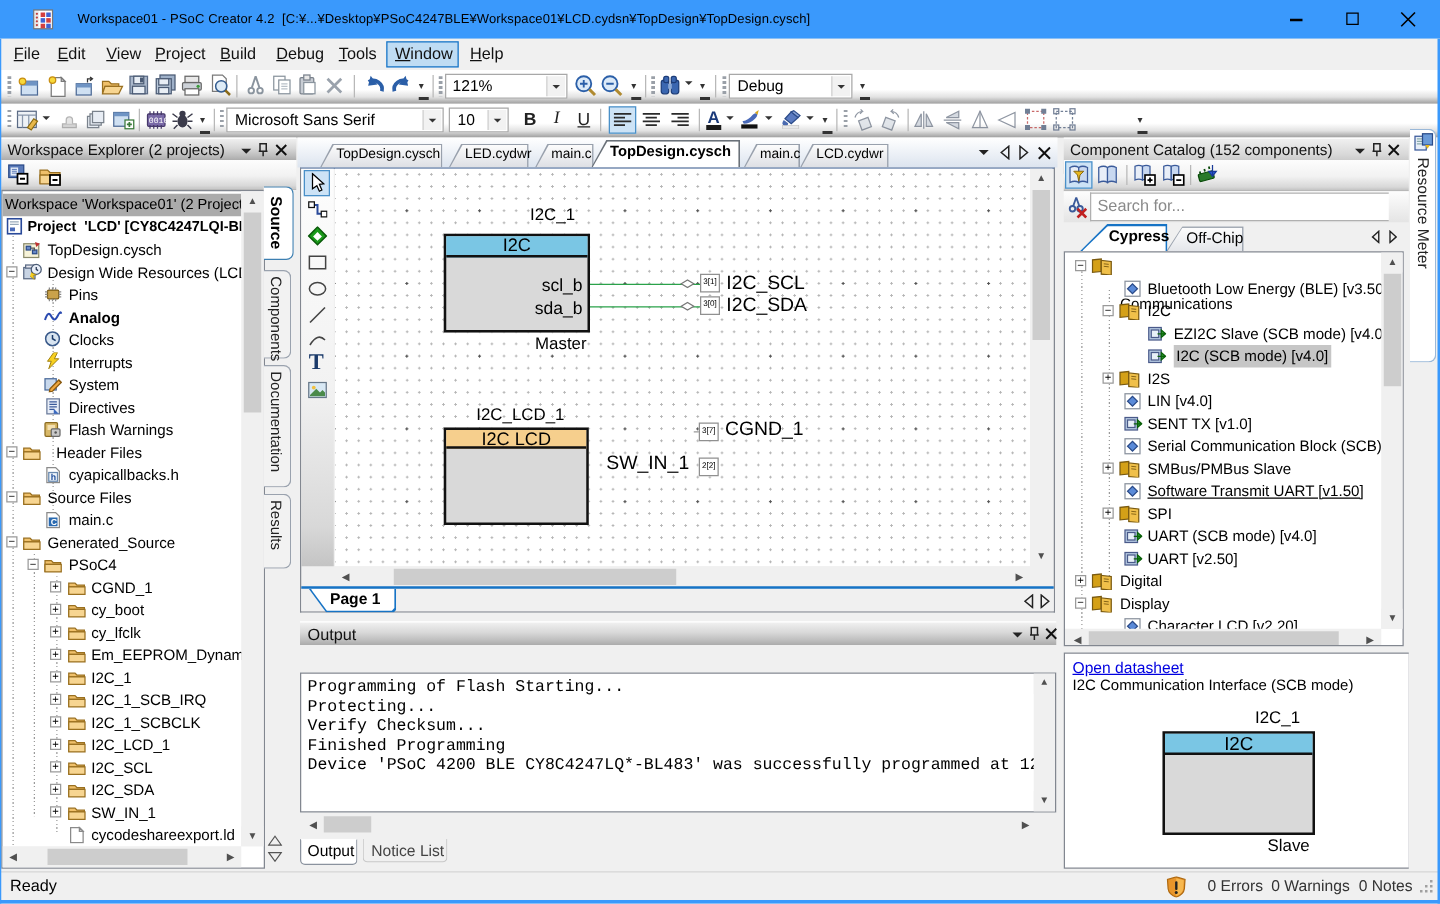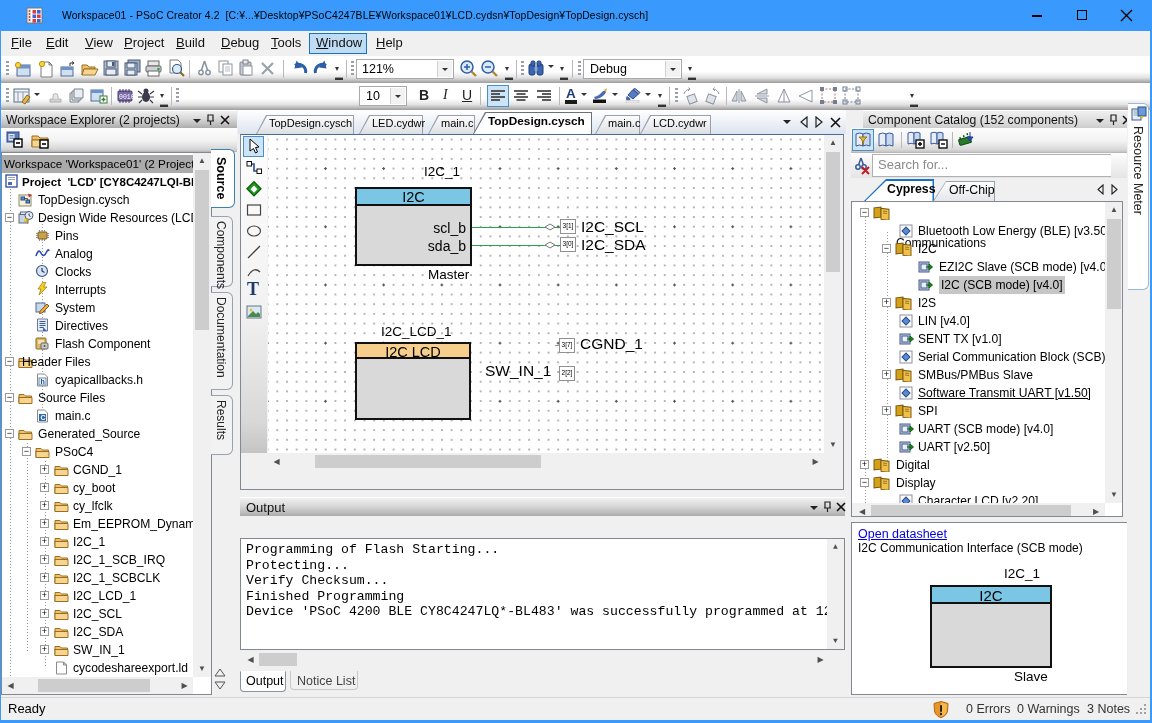--- a/index.html
+++ b/index.html
@@ -211,20 +211,24 @@
  <svg class="abs" style="left:137px;top:3px" width="18" height="19">
       <ellipse cx="9" cy="11" rx="4" ry="5" fill="#3a3a4a"></ellipse>
       <circle cx="9" cy="5" r="2.5" fill="#3a3a4a"></circle>
       <g stroke="#3a3a4a" stroke-width="1.2" fill="none">
         <path d="M5 8 L1 5 M5 11 H1 M5 14 L2 17 M13 8 L17 5 M13 11 h4 M13 14 l3 3"></path>
       </g>
     </svg>
  <div class="ovf" style="left:160px;top:8px;">▾<br>▬</div>
  <div class="sep" style="left:171px;"></div>
  <div class="grip" style="left:176px;"></div>
+ <div class="combo" style="left:181px;top:3px;width:174px;height:20px;">
+      <span style="position:absolute;left:6px;top:2px;">Microsoft Sans Serif</span>
+      <span class="arr"></span>
+    </div>
  <div class="combo" style="left:359px;top:3px;width:48px;height:20px;">
       <span style="position:absolute;left:6px;top:2px;">10</span>
       <span class="arr"></span>
     </div>
  <div class="abs" style="left:419px;top:4px;font-size:14px;font-weight:bold;color:#222;">B</div>
  <div class="abs" style="left:443px;top:4px;font-size:14px;font-style:italic;font-family:'Liberation Serif',serif;color:#222;">I</div>
  <div class="abs" style="left:462px;top:4px;font-size:14px;text-decoration:underline;color:#222;">U</div>
  <div class="sep" style="left:480px;"></div>
  <div class="abs" style="left:487px;top:2px;width:22px;height:22px;border:1px solid #4a90c8;background:#cde3f6;"></div>
  <svg class="abs" style="left:491px;top:7px" width="15" height="13">
@@ -376,21 +380,21 @@
             <g stroke="#8a8a8a">
               <path d="M4.5 3 v-2 M7 3 v-2 M9.5 3 v-2 M4.5 10 v2 M7 10 v2 M9.5 10 v2 M3 4.5 h-2 M3 6.5 h-2 M3 8.5 h-2 M12 4.5 h2 M12 6.5 h2 M12 8.5 h2"></path>
             </g>
           </svg>
           <span class="abs nw" style="left:53px;">Pins</span>
         </div>
    <div class="trow" style="left:0;top:92px;width:191px;">
           <svg class="abs" style="left:33px;top:2px" width="15" height="12">
             <path d="M1 9 Q3.5 1 6 6 T11 6 T14 4" fill="none" stroke="#2a4ab0" stroke-width="1.6"></path>
           </svg>
-          <span class="abs nw" style="left:53px;">Analog</span>
+          <span class="abs nw" style="left:53px;font-weight:bold;">Analog</span>
         </div>
    <div class="trow" style="left:0;top:110px;width:191px;">
           <svg class="abs" style="left:33px;top:1px" width="14" height="14">
             <circle cx="7" cy="7" r="5.5" fill="#d8e4f0" stroke="#3a5a8a" stroke-width="1.2"></circle>
             <path d="M7 4 v3 l2.5 1.5" stroke="#1a3a6a" fill="none" stroke-width="1.2"></path>
           </svg>
           <span class="abs nw" style="left:53px;">Clocks</span>
         </div>
    <div class="trow" style="left:0;top:128px;width:191px;">
           <svg class="abs" style="left:34px;top:1px" width="13" height="14">
@@ -414,29 +418,29 @@
           </svg>
           <span class="abs nw" style="left:53px;">Directives</span>
         </div>
    <div class="trow" style="left:0;top:182px;width:191px;">
           <svg class="abs" style="left:33px;top:1px" width="14" height="14">
             <rect x="1" y="2" width="10" height="11" rx="1" fill="#d8b868" stroke="#8a6a20"></rect>
             <rect x="3" y="4" width="6" height="4" fill="#f4e0b0"></rect>
             <rect x="6" y="7" width="7" height="6" rx="1" fill="#c8c8c8" stroke="#686868"></rect>
             <circle cx="9.5" cy="10" r="1" fill="#555"></circle>
           </svg>
-          <span class="abs nw" style="left:53px;">Flash Component</span>
+          <span class="abs nw" style="left:53px;">Flash Warnings</span>
         </div>
    <div class="trow" style="left:0;top:200px;width:191px;">
           <span class="tg" style="left:3px;">−</span>
           <svg class="abs" style="left:16px;top:2px" width="15" height="14">
             <path d="M1 12.5 L1 3.5 h5 l1.5 1.5 h6 v1.5 h-13" fill="#f0c06a" stroke="#9a7020"></path>
             <path d="M1 6.5 h13 v6 h-13 z" fill="#f7d591" stroke="#9a7020"></path>
           </svg>
-          <span class="abs nw" style="left:20px;">Header Files</span>
+          <span class="abs nw" style="left:43px;">Header Files</span>
         </div>
    <div class="trow" style="left:0;top:218px;width:191px;">
           <svg class="abs" style="left:34px;top:2px" width="13" height="14">
             <path d="M1.5 1 h7 l3 3 v9 h-10 z" fill="#fff" stroke="#8a8a8a"></path>
             <rect x="3" y="5" width="7" height="7" fill="#eef4fa" stroke="#6a8ab0"></rect>
             <text x="4.5" y="11" font-size="7" fill="#1a4a9a" font-weight="bold" font-family="Liberation Sans">h</text>
           </svg>
           <span class="abs nw" style="left:53px;">cyapicallbacks.h</span>
         </div>
    <div class="trow" style="left:0;top:236px;width:191px;">
@@ -697,20 +701,31 @@
   <div class="vscroll" style="left:583px;top:0;width:18px;height:318px;background:#f0f0f0;">
    <div class="varr" style="top:0;">▲</div>
    <div class="thumb" style="left:2px;right:2px;top:17px;height:120px;"></div>
    <div class="varr" style="top:302px;">▼</div>
   </div>
   <div class="abs" style="left:27px;top:318px;width:556px;height:16px;background:#f0f0f0;">
    <div class="abs" style="left:0;top:0;width:17px;height:17px;color:#505050;font-size:8px;text-align:center;line-height:17px;">◀</div>
    <div class="thumb" style="left:47px;top:2px;height:13px;width:226px;"></div>
    <div class="abs" style="left:539px;top:0;width:17px;height:17px;color:#505050;font-size:8px;text-align:center;line-height:17px;">▶</div>
   </div>
+  <div class="abs" id="pagestrip" style="left:0;top:334px;width:602px;height:20px;background:#f0f0f0;border-top:2px solid #1673c5;">
+   <div class="abs" style="left:6px;top:0;width:70px;height:19px;background:#1673c5;clip-path:polygon(0 0,100% 0,100% 88%,97% 100%,14px 100%);"></div>
+   <div class="abs" style="left:7.5px;top:0;width:67px;height:17.5px;background:#fff;clip-path:polygon(0 0,100% 0,100% 88%,97% 100%,13px 100%);"></div>
+   <div class="abs" style="left:23px;top:1px;font-size:12.5px;font-weight:bold;">Page 1</div>
+   <svg class="abs" style="left:577px;top:4px" width="10" height="12">
+          <path d="M8 1 L2 6 L8 11 Z" fill="none" stroke="#222" stroke-width="1.2"></path>
+        </svg>
+   <svg class="abs" style="left:590px;top:4px" width="10" height="12">
+          <path d="M2 1 L8 6 L2 11 Z" fill="none" stroke="#222" stroke-width="1.2"></path>
+        </svg>
+  </div>
  </div>
  <div class="abs" id="outputpanel" style="left:2px;top:387px;width:605px;height:200px;">
   <div class="abs grad-hdr" style="left:0;top:0;width:605px;height:19px;">
    <span class="abs nw" style="left:6px;top:2px;font-size:13px;color:#111;">Output</span>
    <span class="abs" style="left:570px;top:8px;border:4px solid transparent;border-top-color:#222;"></span>
    <svg class="abs" style="left:583px;top:3px" width="10" height="12">
           <path d="M2 1 h5 v6 h-5 z M1 7 h7 M4.5 7 v4" stroke="#222" fill="none" stroke-width="1.2"></path>
         </svg>
    <svg class="abs" style="left:596px;top:4px" width="10" height="10">
           <path d="M1 1 L9 9 M9 1 L1 9" stroke="#111" stroke-width="1.6"></path>
@@ -731,21 +746,21 @@
   <div class="abs" id="outtabs" style="left:0;top:174px;width:605px;height:22px;">
    <div class="abs" style="left:0;top:0;width:46px;height:21px;background:#fff;border:1px solid #8a929e;border-top:1px solid #fff;border-radius:0 0 4px 4px;"></div>
    <div class="abs" style="left:6px;top:3px;font-size:12.5px;">Output</div>
    <div class="abs" style="left:50px;top:0;width:68px;height:19px;border:1px solid #c8c8c8;border-top:none;border-radius:0 0 4px 4px;"></div>
    <div class="abs" style="left:57px;top:3px;font-size:12.5px;color:#444;">Notice List</div>
   </div>
  </div>
 </div>
 
 <div class="abs" id="rightpanel" style="left:851px;top:110px;width:280px;height:587px;">
- <div class="abs grad-hdr" style="left:12px;top:0;width:280px;height:29px;">
+ <div class="abs grad-hdr" style="left:0;top:0;width:280px;height:29px;">
   <span class="abs nw" style="left:5px;top:2px;font-size:12.2px;color:#111;">Component Catalog (152 components)</span>
   <span class="abs" style="left:233px;top:8px;border:4px solid transparent;border-top-color:#222;"></span>
   <svg class="abs" style="left:246px;top:3px" width="10" height="12">
         <path d="M2 1 h5 v6 h-5 z M1 7 h7 M4.5 7 v4" stroke="#222" fill="none" stroke-width="1.2"></path>
       </svg>
   <svg class="abs" style="left:259px;top:4px" width="10" height="10">
         <path d="M1 1 L9 9 M9 1 L1 9" stroke="#111" stroke-width="1.6"></path>
       </svg>
  </div>
  <div class="abs grad-strip" style="left:0;top:18px;width:280px;height:25px;border-bottom:1px solid #b8b8b8;">
@@ -981,21 +996,21 @@
 <div class="abs" id="statusbar" style="left:0;top:697px;width:1152px;height:23px;background:#f0f0f0;border-top:1px solid #d5d5d5;">
  <div class="abs" style="left:8px;top:3px;font-size:13px;color:#000;">Ready</div>
  <svg class="abs" style="left:933px;top:3px" width="16" height="17" viewBox="0 0 16 17">
   <path d="M8 0.5 L15 2.5 L14.5 10 C14 14 10 16 8 16.7 C6 16 2 14 1.5 10 L1 2.5 Z" fill="#e8952a" stroke="#b06a10"></path>
   <path d="M8 1.5 L14 3.2 L13.6 9.8 C13.2 13 10 15.2 8 15.8 Z" fill="#f7b84f"></path>
   <rect x="7.1" y="4" width="1.9" height="7" rx="0.9" fill="#222"></rect>
       <circle cx="8" cy="13" r="1.2" fill="#222"></circle>
  </svg>
  <div class="abs" style="left:966px;top:4px;font-size:12.5px;color:#333;">0 Errors</div>
  <div class="abs" style="left:1017px;top:4px;font-size:12.5px;color:#333;">0 Warnings</div>
- <div class="abs" style="left:1087px;top:4px;font-size:12.5px;color:#333;">3 Notes</div>
+ <div class="abs" style="left:1087px;top:4px;font-size:12.5px;color:#333;">0 Notes</div>
  <svg class="abs" style="left:1136px;top:6px" width="12" height="12">
       <g fill="#a0a0a0">
         <rect x="8" y="0" width="2" height="2"></rect>
         <rect x="4" y="4" width="2" height="2"></rect>
         <rect x="8" y="4" width="2" height="2"></rect>
         <rect x="0" y="8" width="2" height="2"></rect>
         <rect x="4" y="8" width="2" height="2"></rect>
         <rect x="8" y="8" width="2" height="2"></rect>
       </g>
     </svg>

